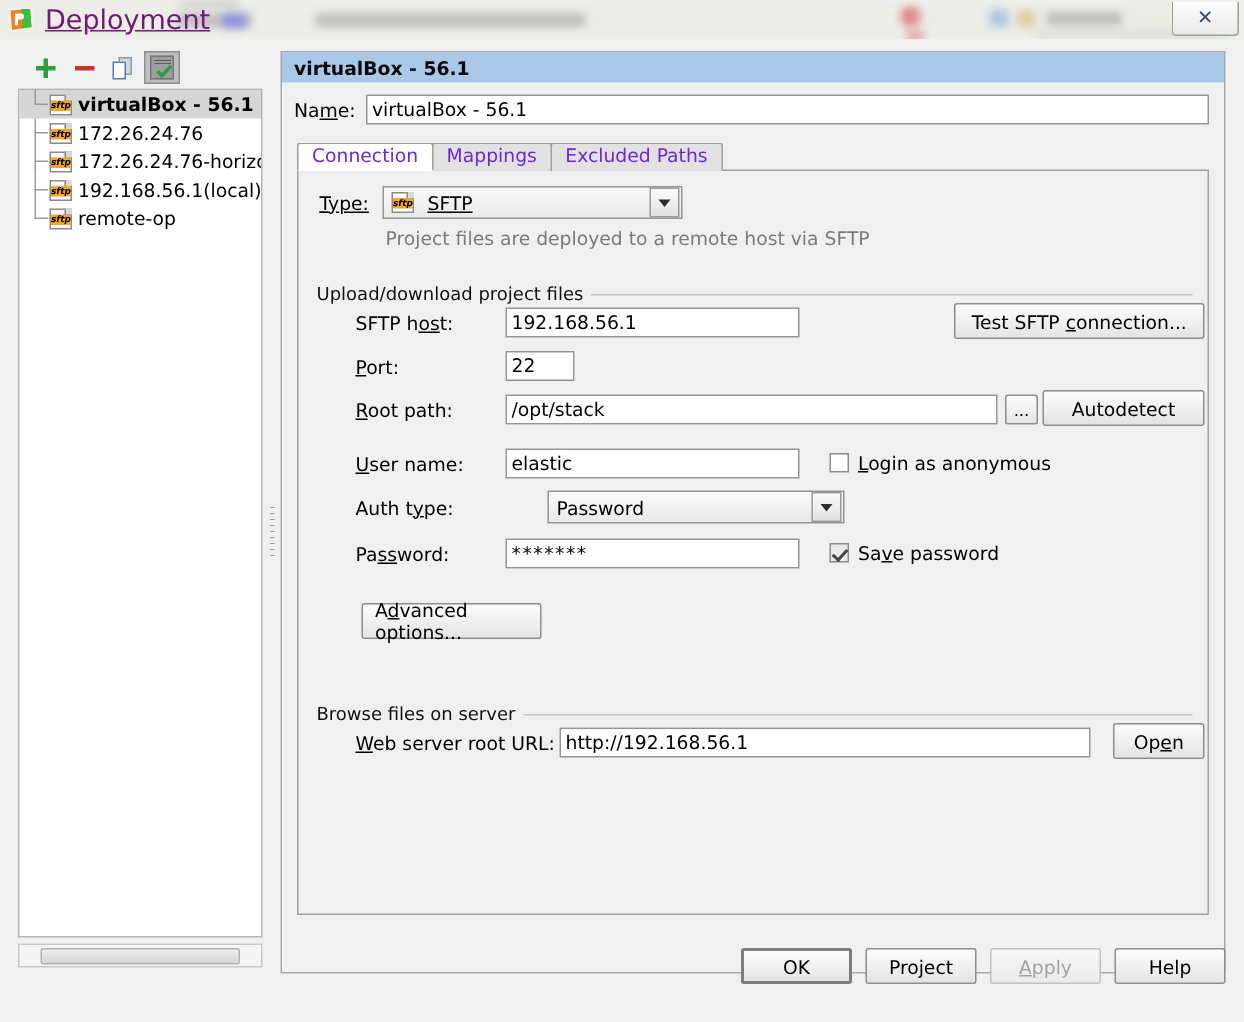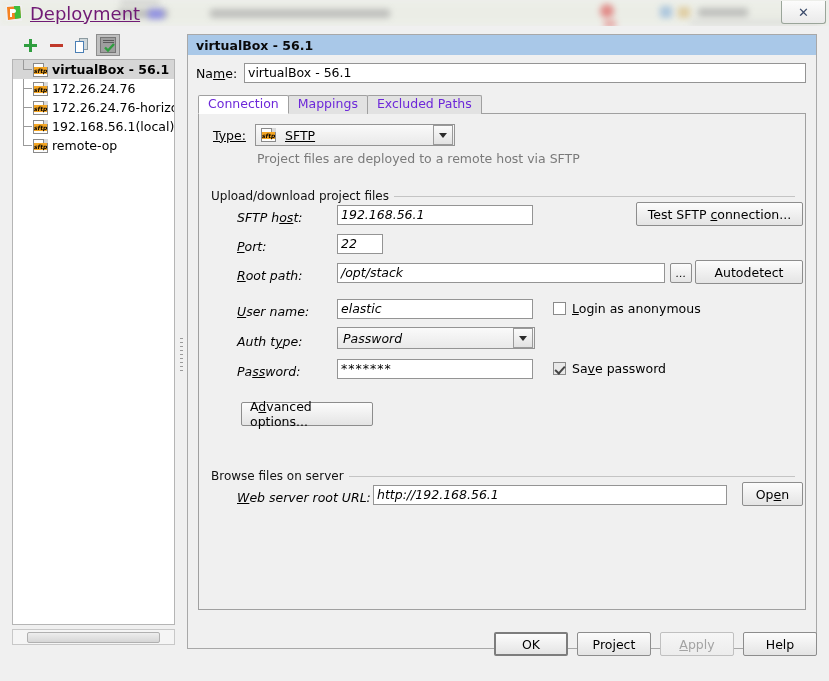--- a/index.html
+++ b/index.html
@@ -174,21 +174,21 @@
   .caret{width:0;height:0;border-left:4.5px solid transparent;border-right:4.5px solid transparent;border-top:5px solid #2b2b2b;}
   #type-combo{width:200px;}
   #type-hint{margin:5px 0 0 58px;color:#7a7a7a;font-size:12.5px;}
 
   
   .group{position:absolute;border-top:1px solid #c4c4c4;margin-top:12px;}
   .group .cap{
     position:absolute;top:-8px;left:0;background:#f0f0f0;padding:0 5px 0 0;font-size:12px;color:#111;
   }
 
-  .frow{position:absolute;display:flex;align-items:flex-end;font-style:italic;}
+  .frow{position:absolute;display:flex;align-items:center;}
   .flbl{font-size:12.5px;}
 
   .btn{
     border:1px solid #8d8d8d;background:linear-gradient(#fcfcfc,#e4e4e4);
     box-sizing:border-box;display:flex;align-items:center;justify-content:center;
     font-size:12.5px;color:#000;border-radius:2px;padding:0 8px;height:23px;
   }
   .btn.disabled{color:#a3a3a3;background:linear-gradient(#f6f6f6,#ececec);border-color:#c0c0c0;}
   .btn.default{border:2px solid #7d7d7d;}
 
@@ -408,40 +408,40 @@
 
       <div class="frow" style="left:38px;top:185px;">
         <span class="flbl" style="width:100px;"><u>U</u>ser name:</span>
         <span class="txt" style="width:196px;">elastic</span>
       </div>
       <div class="chk" style="position:absolute;left:354px;top:187px;">
         <span class="chkbox"></span>
         <span><u>L</u>ogin as anonymous</span>
       </div>
 
-      <div class="frow" style="left:38px;top:213px;">
+      <div class="frow" style="left:38px;top:213px;gap:28px;">
         <span class="flbl" style="width:100px;">Auth t<u>y</u>pe:</span>
         <div class="combo" style="width:198px;">
           <span class="val">Password</span>
           <span class="arrow-btn">
               <i class="caret"></i>
             </span>
         </div>
       </div>
 
       <div class="frow" style="left:38px;top:245px;">
         <span class="flbl" style="width:100px;">Pa<u>ss</u>word:</span>
         <span class="txt" style="width:196px;letter-spacing:1px;">*******</span>
       </div>
       <div class="chk" style="position:absolute;left:354px;top:247px;">
         <span class="chkbox checked"></span>
         <span>Sa<u>v</u>e password</span>
       </div>
 
-      <div class="btn" style="position:absolute;left:42px;top:288px;width:132px;height:24px;">
+      <div class="btn" style="position:absolute;left:42px;top:288px;width:120px;height:24px;">
         <span>A<u>d</u>vanced options...</span>
       </div>
 
       <div class="group" style="left:12px;top:350px;width:584px;height:60px;">
         <span class="cap">Browse files on server</span>
       </div>
 
       <div class="frow" style="left:38px;top:371px;">
         <span class="flbl" style="width:136px;"><u>W</u>eb server root URL:</span>
         <span class="txt" style="width:354px;">http://192.168.56.1</span>

